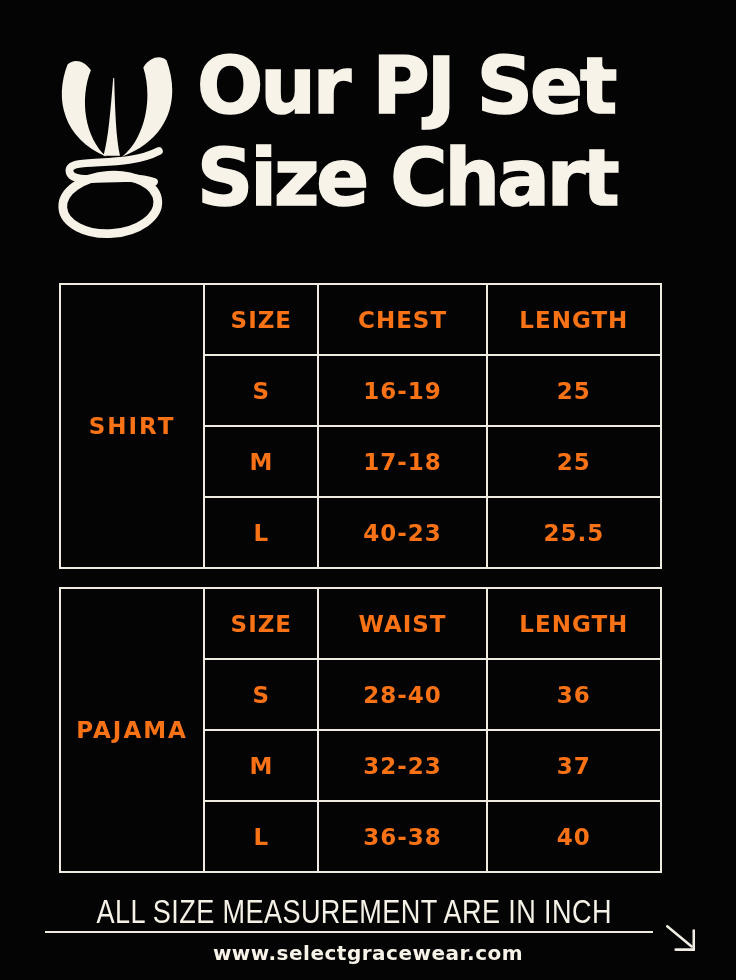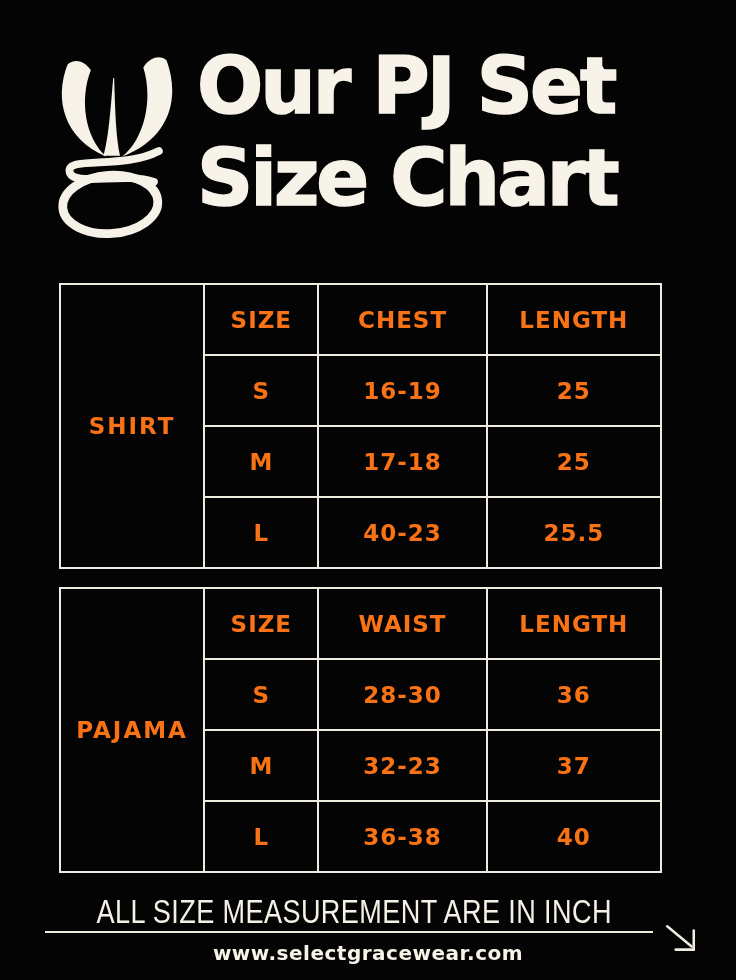--- a/index.html
+++ b/index.html
@@ -115,21 +115,21 @@
       </colgroup>
     <tbody>
         <tr>
           <td class="rowlabel" rowspan="4">PAJAMA</td>
           <th>SIZE</th>
           <th>WAIST</th>
           <th>LENGTH</th>
         </tr>
         <tr>
           <td>S</td>
-          <td>28-30</td>
+          <td>28-40</td>
           <td>36</td>
         </tr>
         <tr>
           <td>M</td>
           <td>32-23</td>
           <td>37</td>
         </tr>
         <tr>
           <td>L</td>
           <td>36-38</td>

